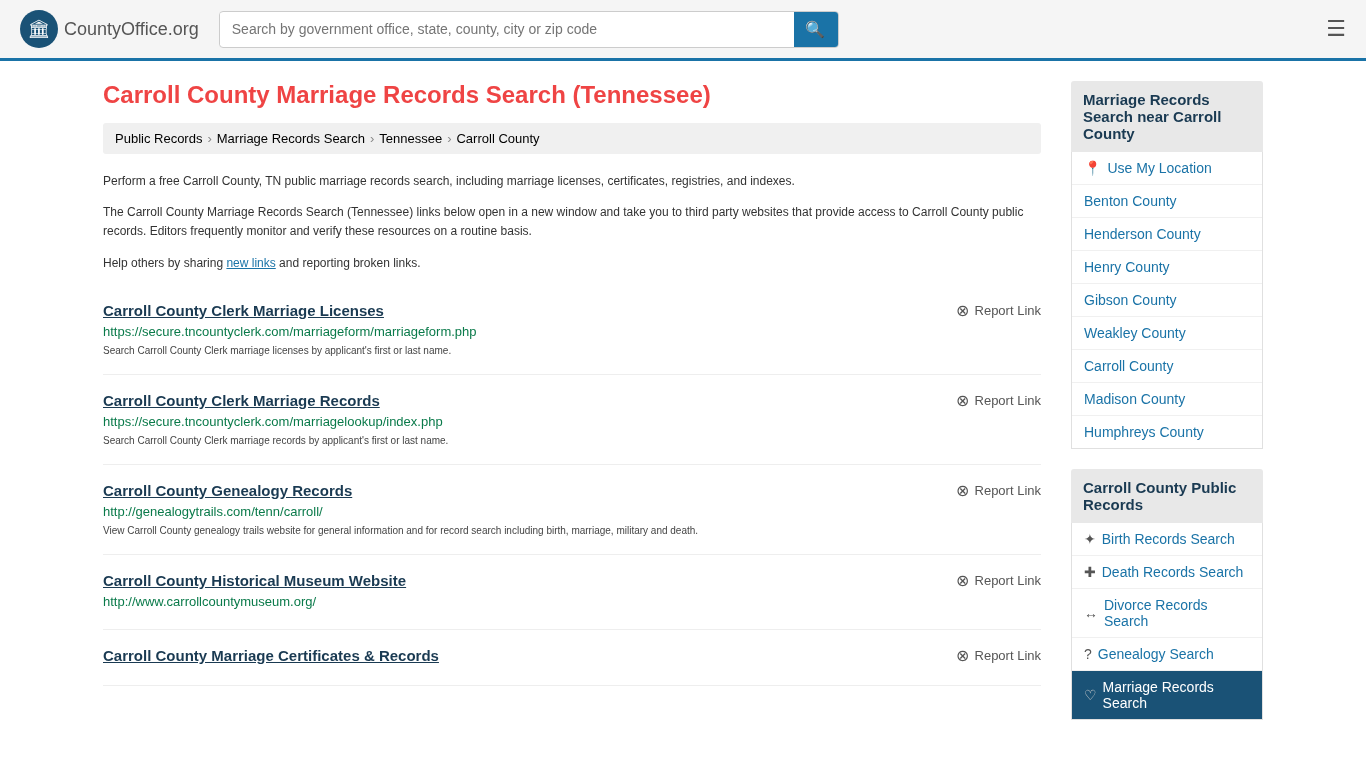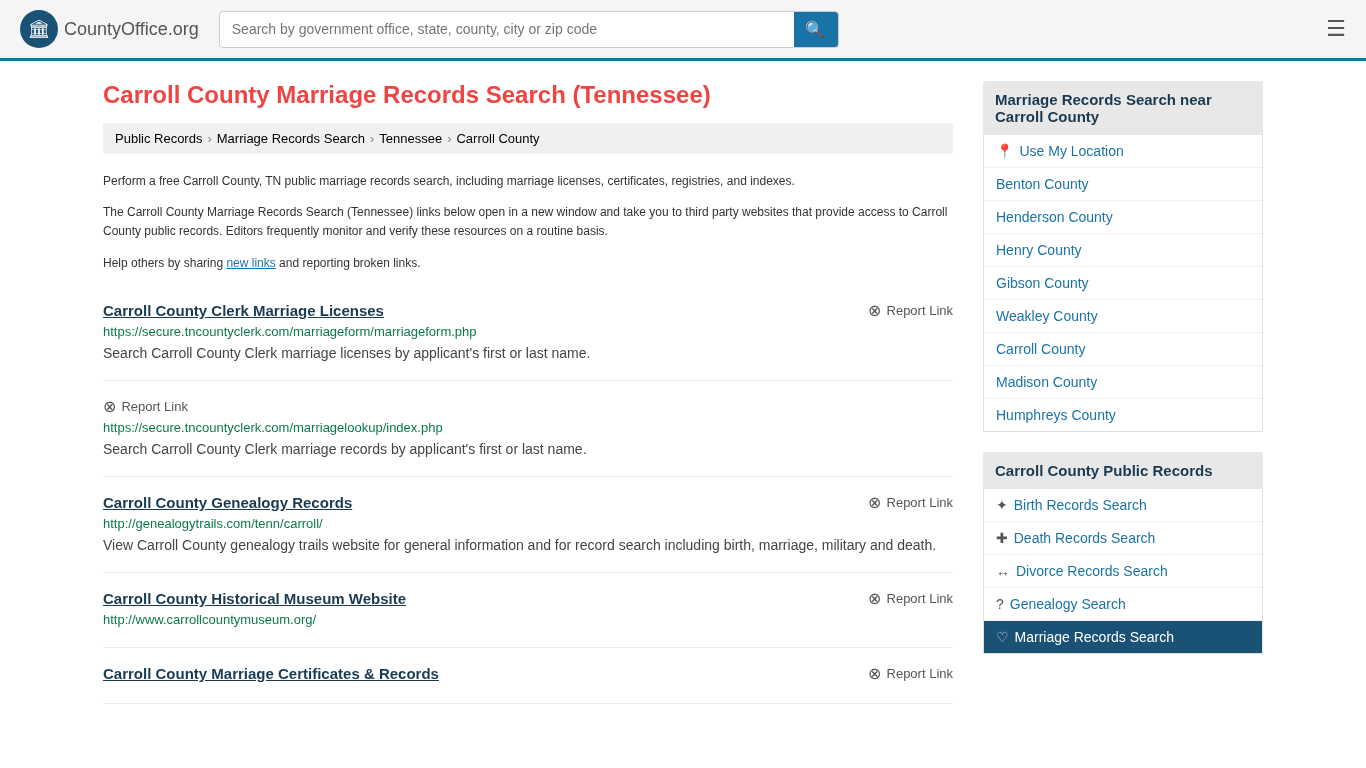--- a/index.html
+++ b/index.html
@@ -82,21 +82,21 @@
       max-width: 1200px;
       margin: 0 auto;
       padding: 20px 20px;
       gap: 30px;
     }
     .content-area {
       flex: 1;
       min-width: 0;
     }
     .sidebar {
-      width: 280px;
+      width: 192px;
       flex-shrink: 0;
     }
 
     
     .page-title {
       font-size: 24px;
       font-weight: bold;
       color: #ef4444;
       margin-bottom: 14px;
     }
@@ -161,21 +161,21 @@
       white-space: nowrap;
     }
     .record-url {
       color: #0a7a4a;
       font-size: 13px;
       margin-bottom: 4px;
       text-decoration: none;
       display: block;
     }
     .record-desc {
-      font-size: 14px;
+      font-size: 10px;
       color: #444;
       line-height: 1.5;
     }
 
     
     .sidebar-section {
       margin-bottom: 20px;
     }
     .sidebar-heading {
       background: #e8e8e8;
@@ -265,20 +265,21 @@
             <span style="font-size:16px;">⊗</span>
             <span>Report Link</span>
           </button>
         </div>
         <a href="#" class="record-url">https://secure.tncountyclerk.com/marriageform/marriageform.php</a>
         <p class="record-desc">Search Carroll County Clerk marriage licenses by applicant's first or last name.</p>
       </div>
 
       <div class="record-item">
         <div class="record-header">
+          <span class="record-title">Carroll County Clerk Marriage Records</span>
           <button class="report-link-btn">
             <span style="font-size:16px;">⊗</span>
             <span>Report Link</span>
           </button>
         </div>
         <a href="#" class="record-url">https://secure.tncountyclerk.com/marriagelookup/index.php</a>
         <p class="record-desc">Search Carroll County Clerk marriage records by applicant's first or last name.</p>
       </div>
 
       <div class="record-item">

